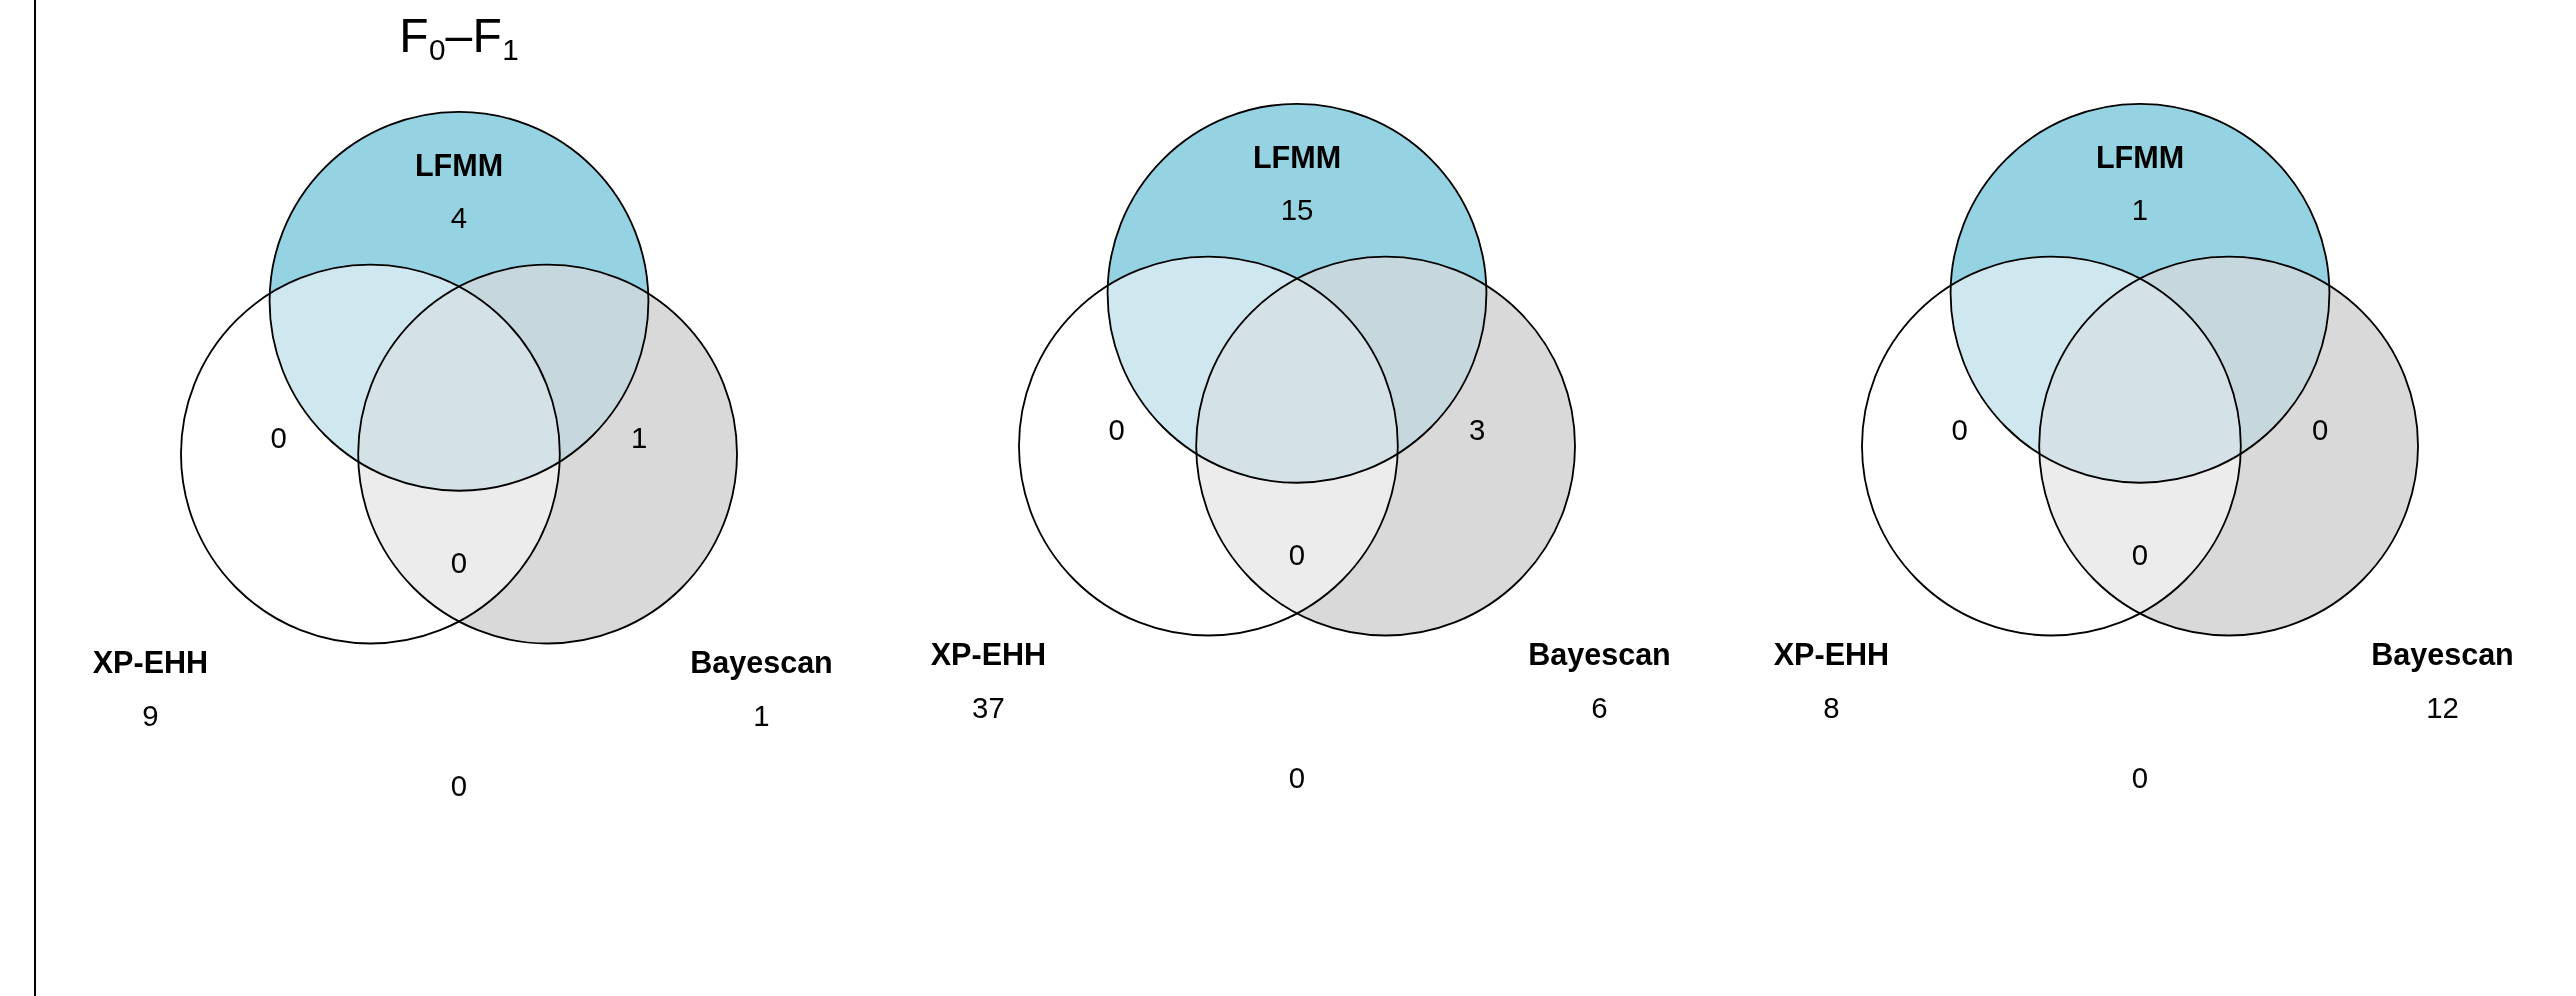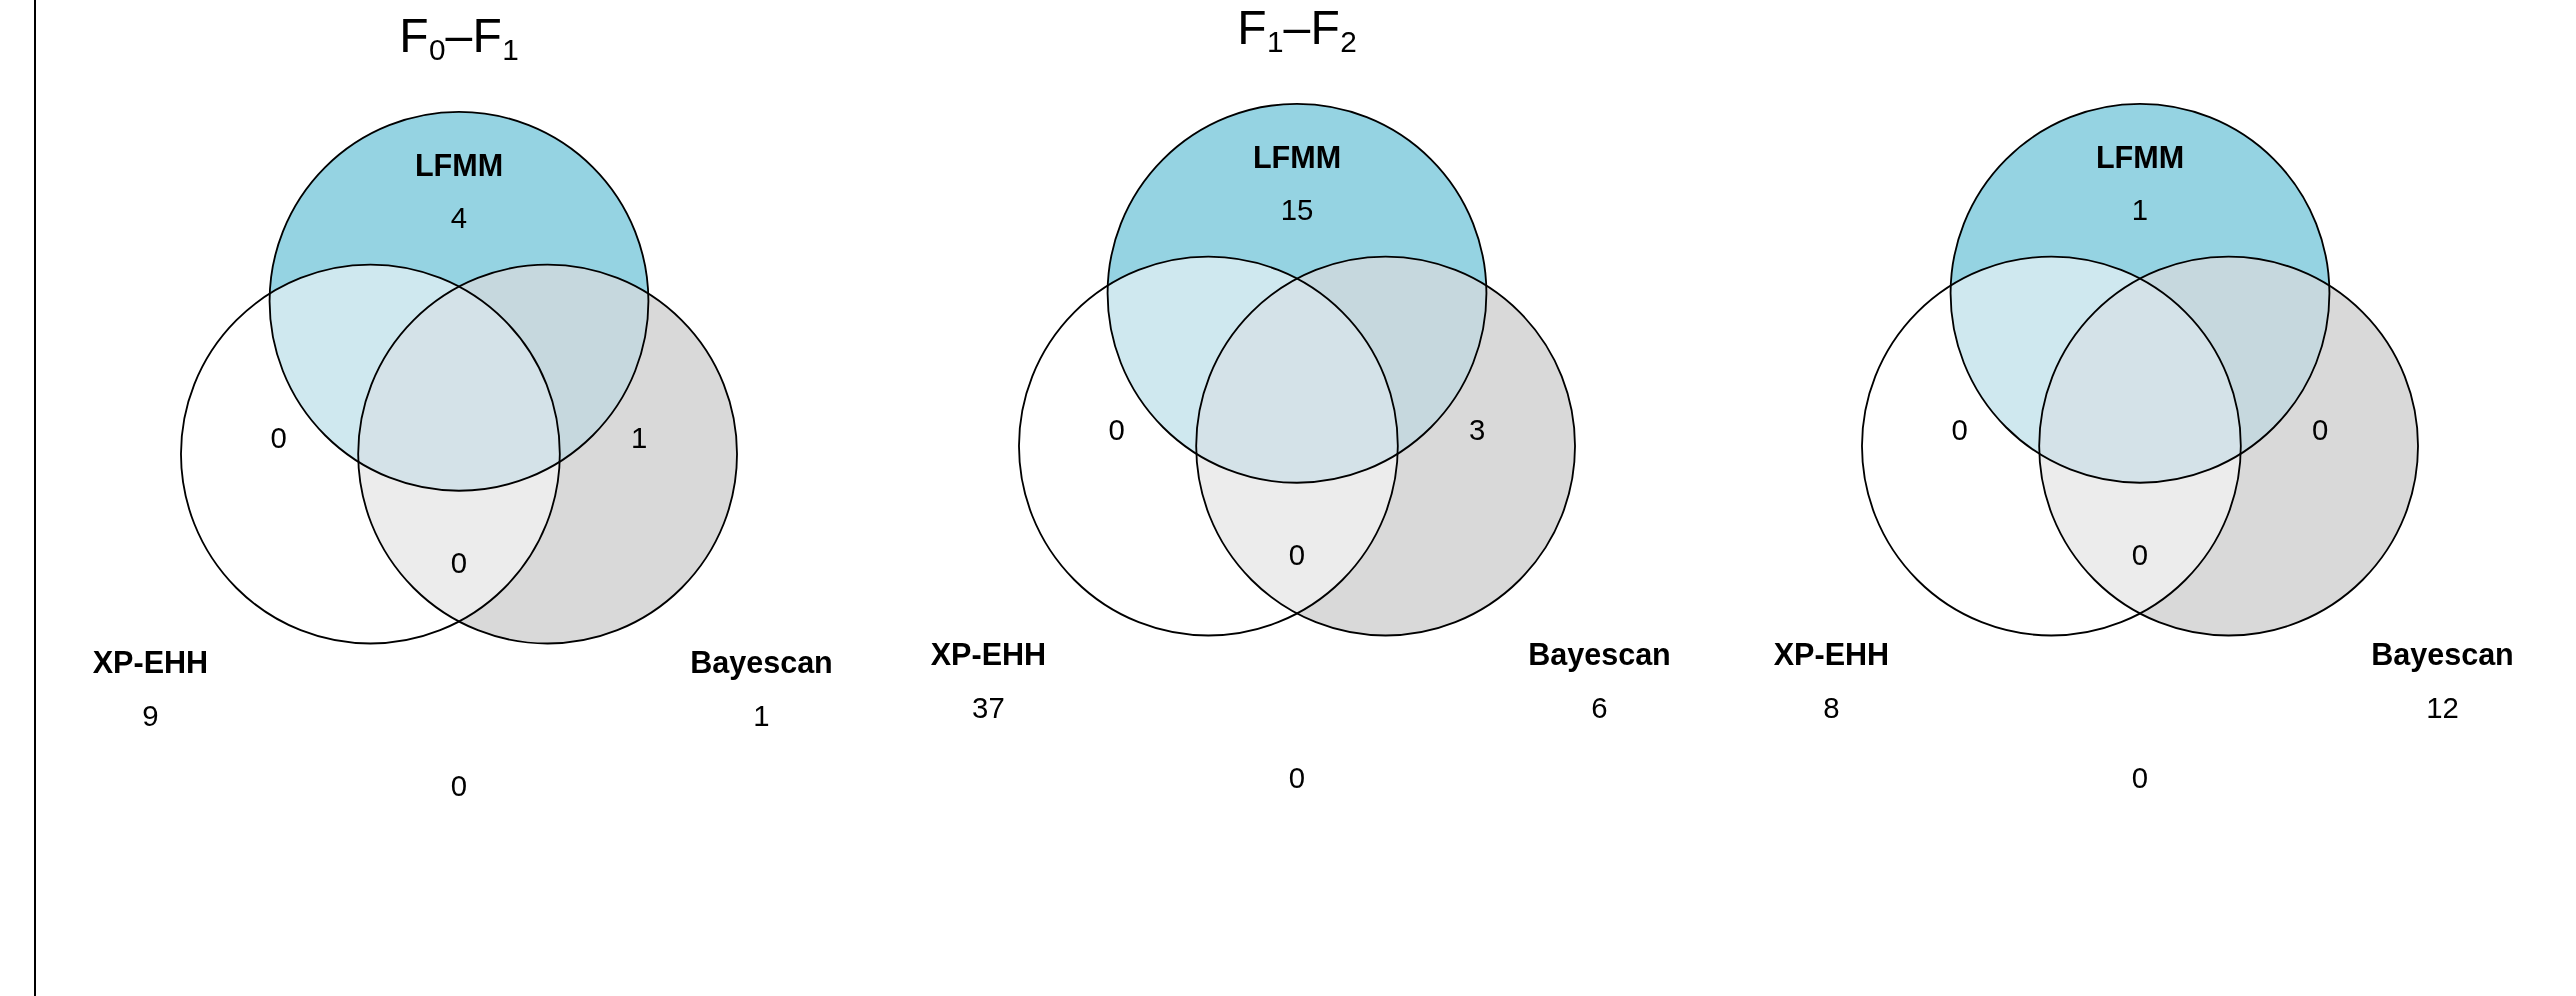--- a/index.html
+++ b/index.html
@@ -76,23 +76,20 @@
       <text class="set-count" x="1185" y="1175" text-anchor="middle">1</text>
 
       <text class="region-count" x="395" y="720" text-anchor="middle">0</text>
       <text class="region-count" x="985" y="720" text-anchor="middle">1</text>
       <text class="region-count" x="690" y="925" text-anchor="middle">0</text>
       <text class="region-count" x="690" y="1290" text-anchor="middle">0</text>
     </svg>
   </div>
 
   <div class="panel" style="left:875px;width:844px;">
-    <div class="panel-title">
-      <span>F</span><sub>1</sub><span>–</span><span>F</span><sub>2</sub>
-    </div>
 
     <svg class="venn-svg" width="844" height="996" viewBox="0 0 1380 1630">
       <defs>
         <clipPath id="clipL2">
             <circle cx="690" cy="480" r="310"></circle>
           </clipPath>
         <clipPath id="clipX2">
             <circle cx="545" cy="730" r="310"></circle>
           </clipPath>
         <clipPath id="clipB2">

